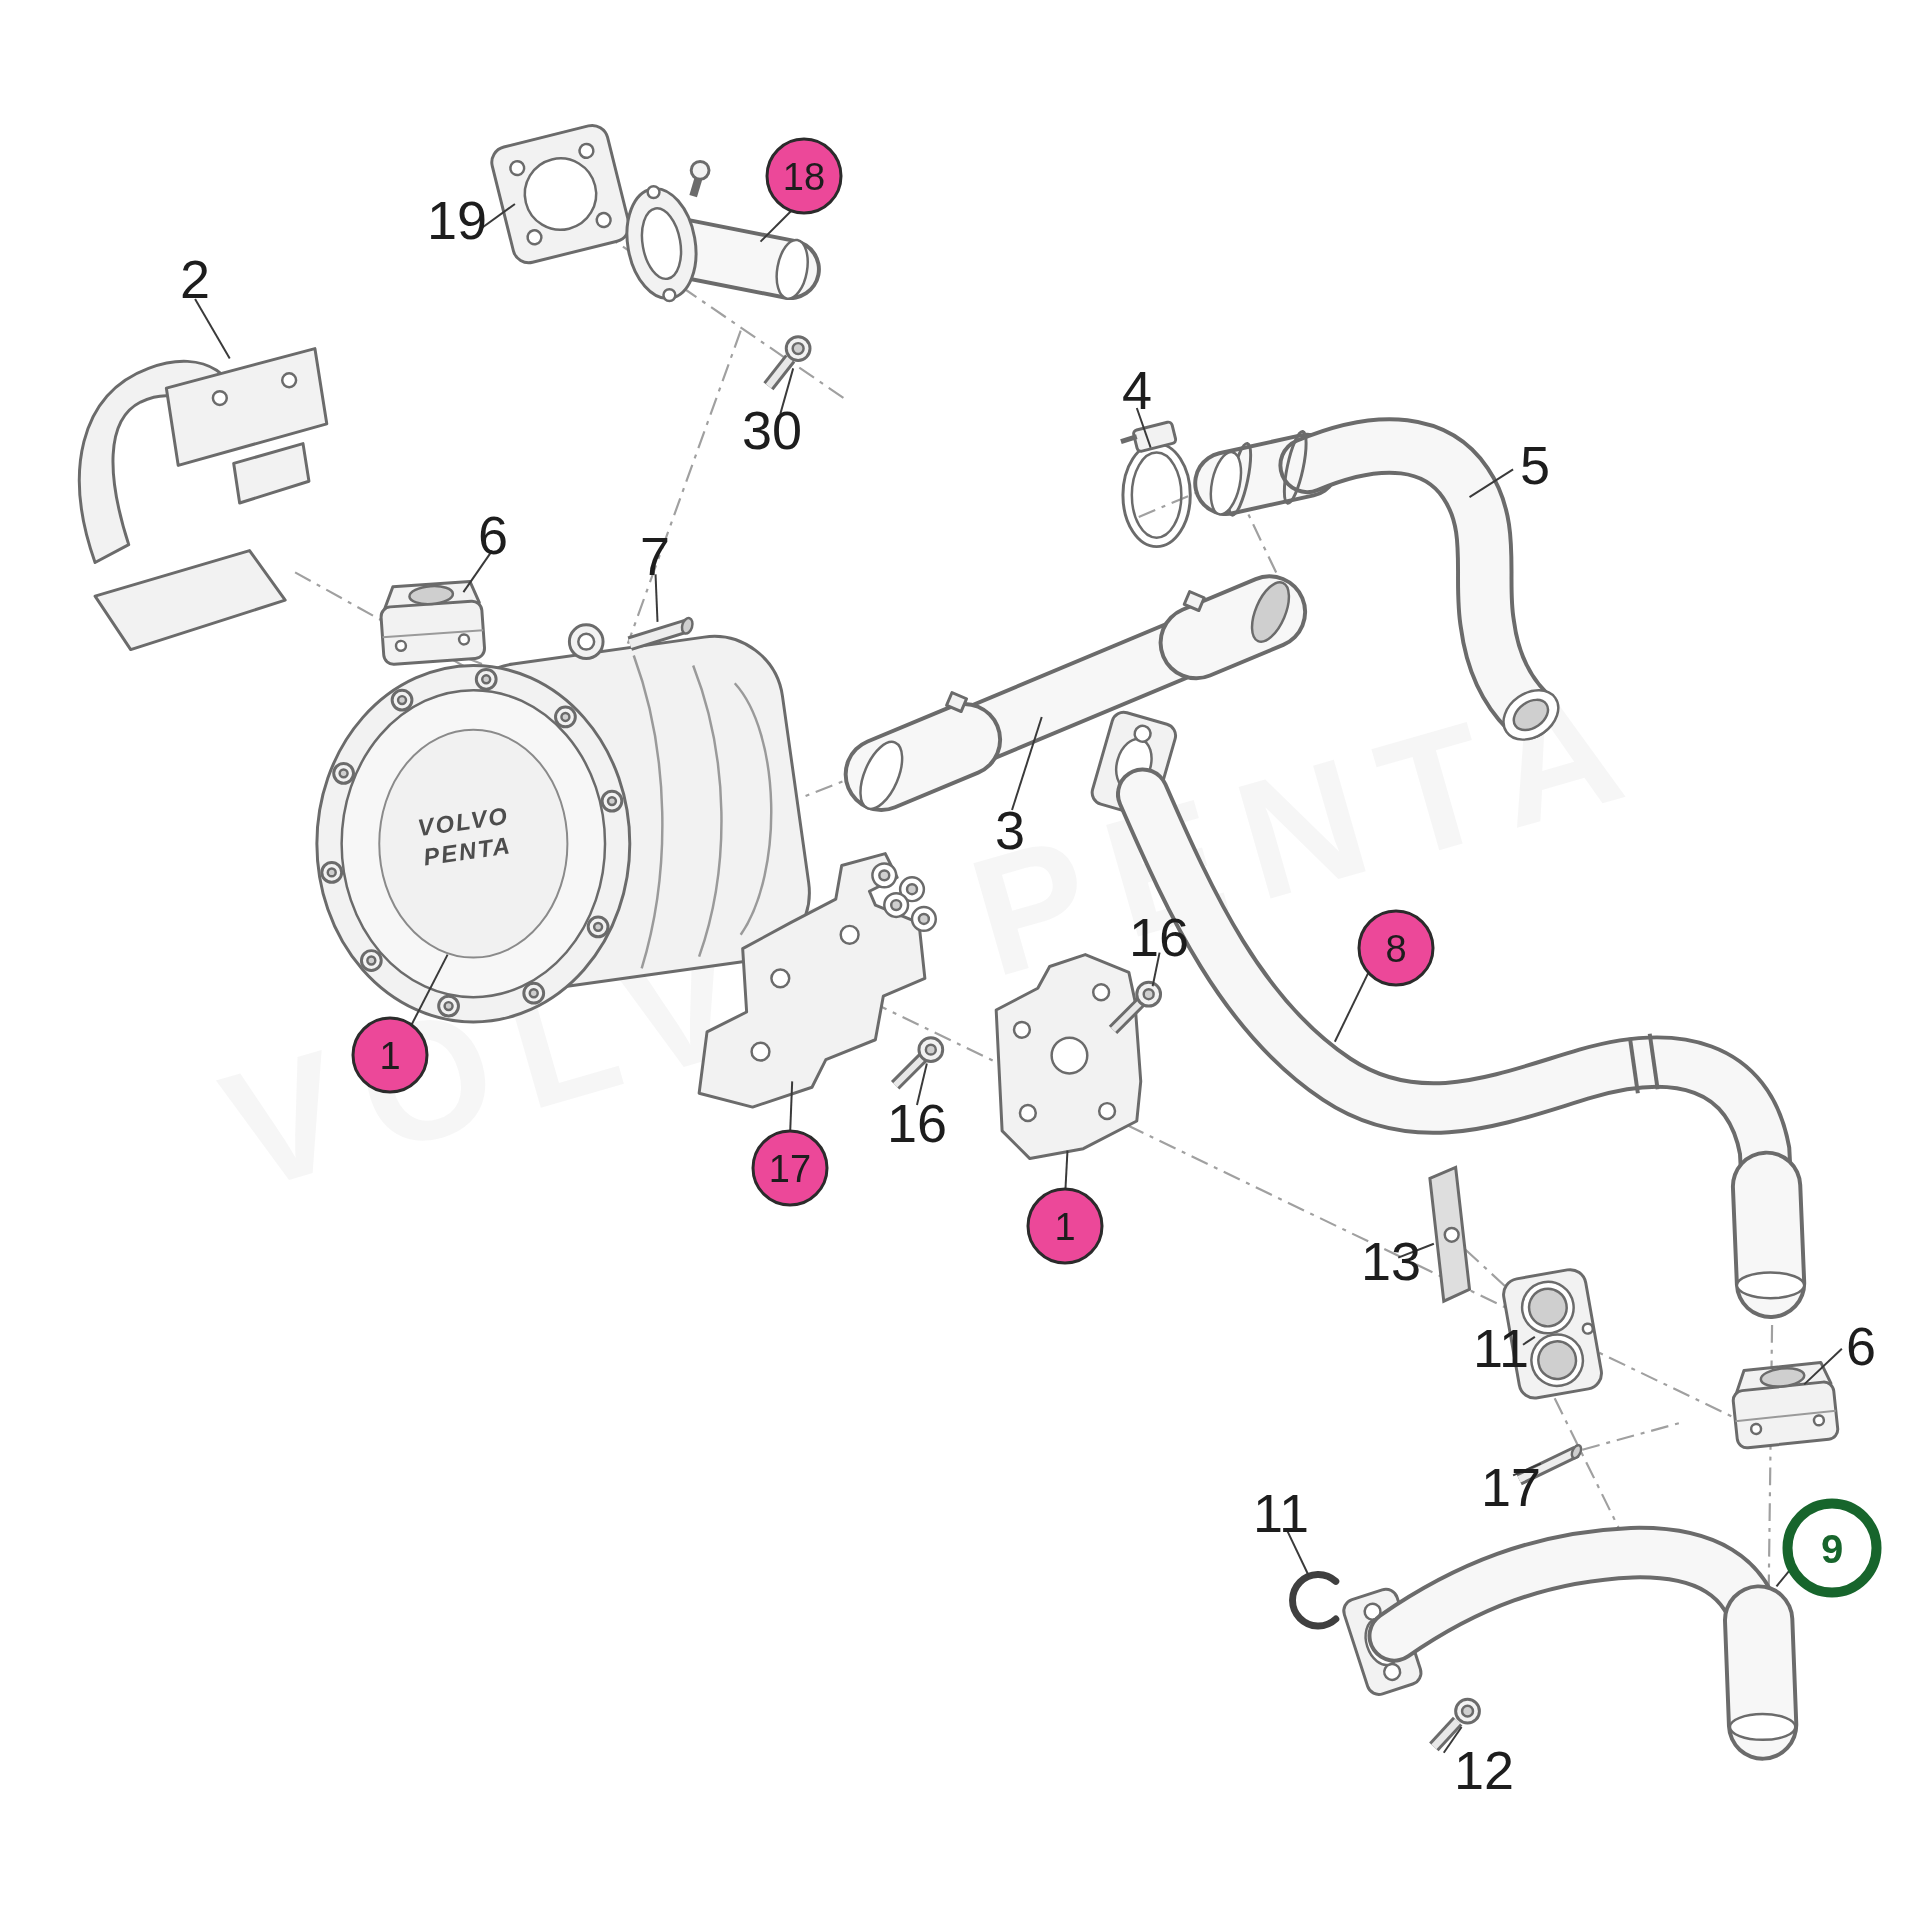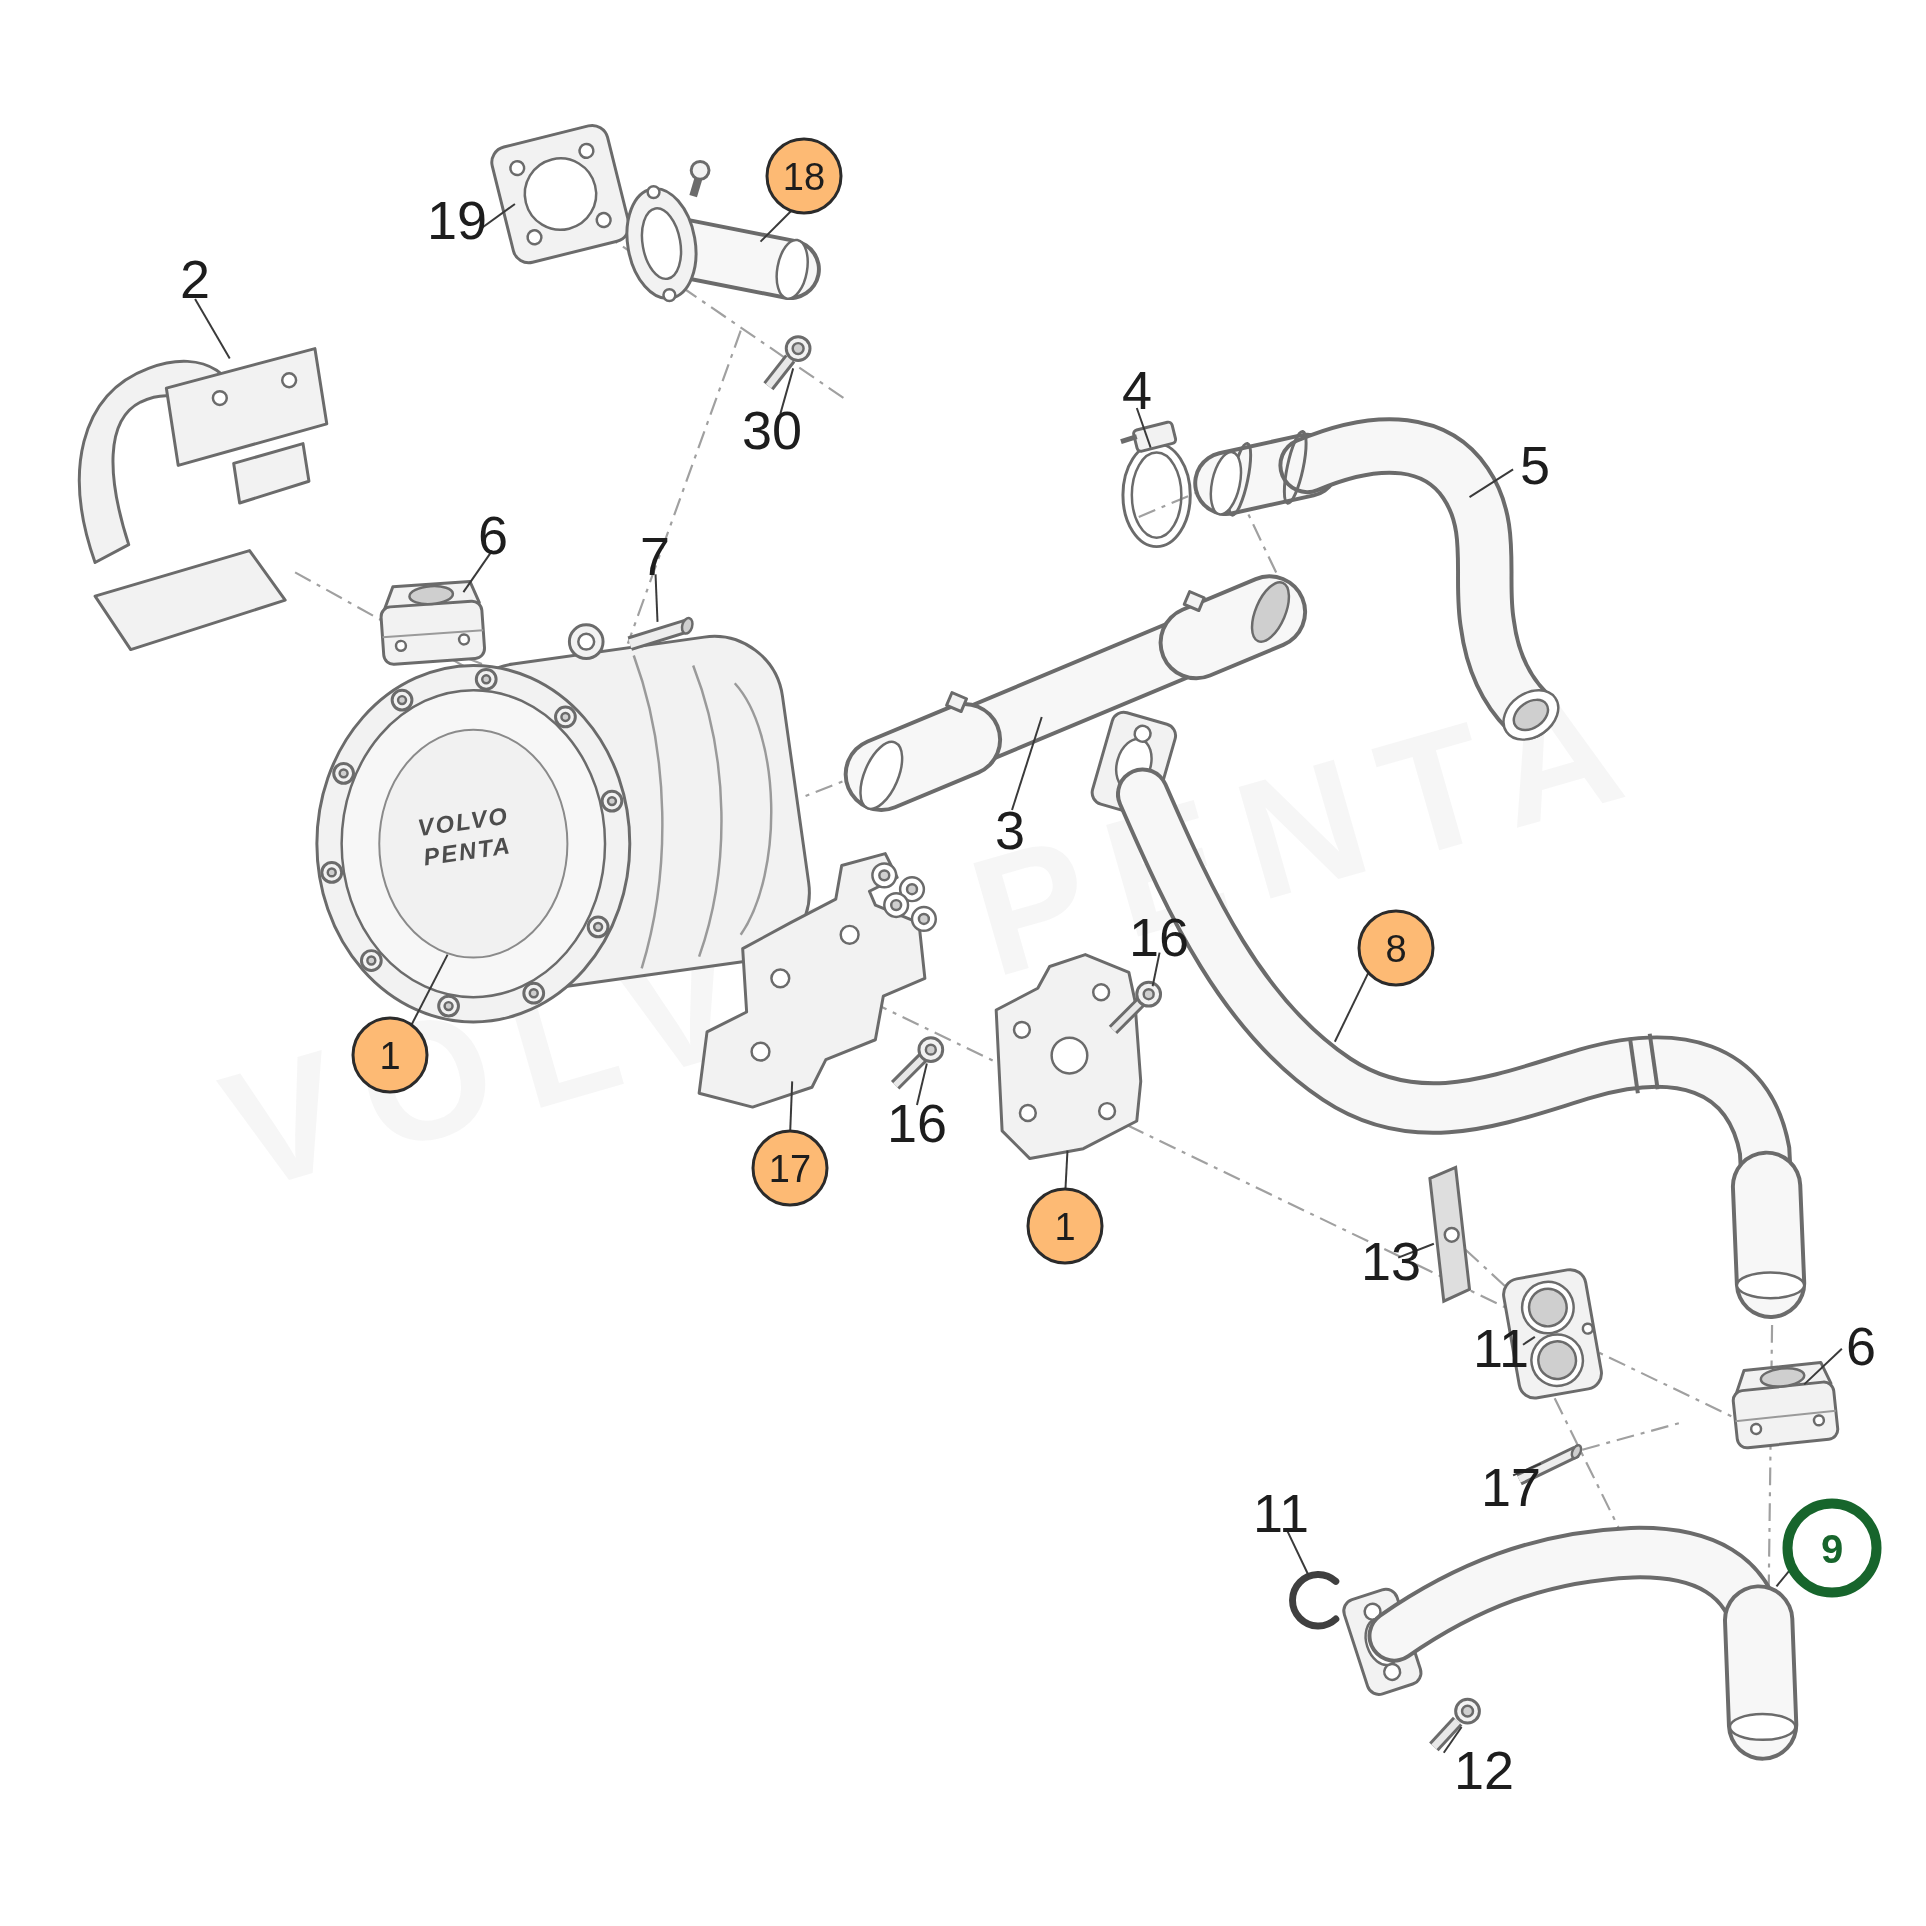--- a/index.html
+++ b/index.html
@@ -18,21 +18,21 @@
   .dash{stroke:#a0a0a0;stroke-width:2.2;stroke-dasharray:18 7 4 7;fill:none;}
   .brand{font-family:"Liberation Sans",sans-serif;font-weight:bold;font-style:italic;
          font-size:24px;letter-spacing:2px;fill:#4d4d4d;text-anchor:middle;}
   .wm{font-family:"Liberation Sans",sans-serif;font-weight:bold;font-size:170px;
       letter-spacing:26px;fill:rgba(110,110,110,0.06);text-anchor:middle;}
 
   
   .co{position:absolute;transform:translate(-50%,-50%);font-size:54px;color:#1d1d1d;
       line-height:1;user-select:none;cursor:pointer;}
   .co.circle{width:71px;height:71px;border:3px solid #2b2b2b;border-radius:50%;
-      background:#fdba74;display:flex;align-items:center;justify-content:center;font-size:38px;}
+      background:#ec4899;display:flex;align-items:center;justify-content:center;font-size:38px;}
   .co.hl{width:79px;height:79px;border:10px solid #17652c;border-radius:50%;
       background:#ffffff;display:flex;align-items:center;justify-content:center;
       font-size:40px;font-weight:bold;color:#17652c;}
 </style>
 </head>
 <body>
 
 <div class="stage">
 
 <svg class="art" width="1927" height="1927" viewBox="0 0 1946 1946">

